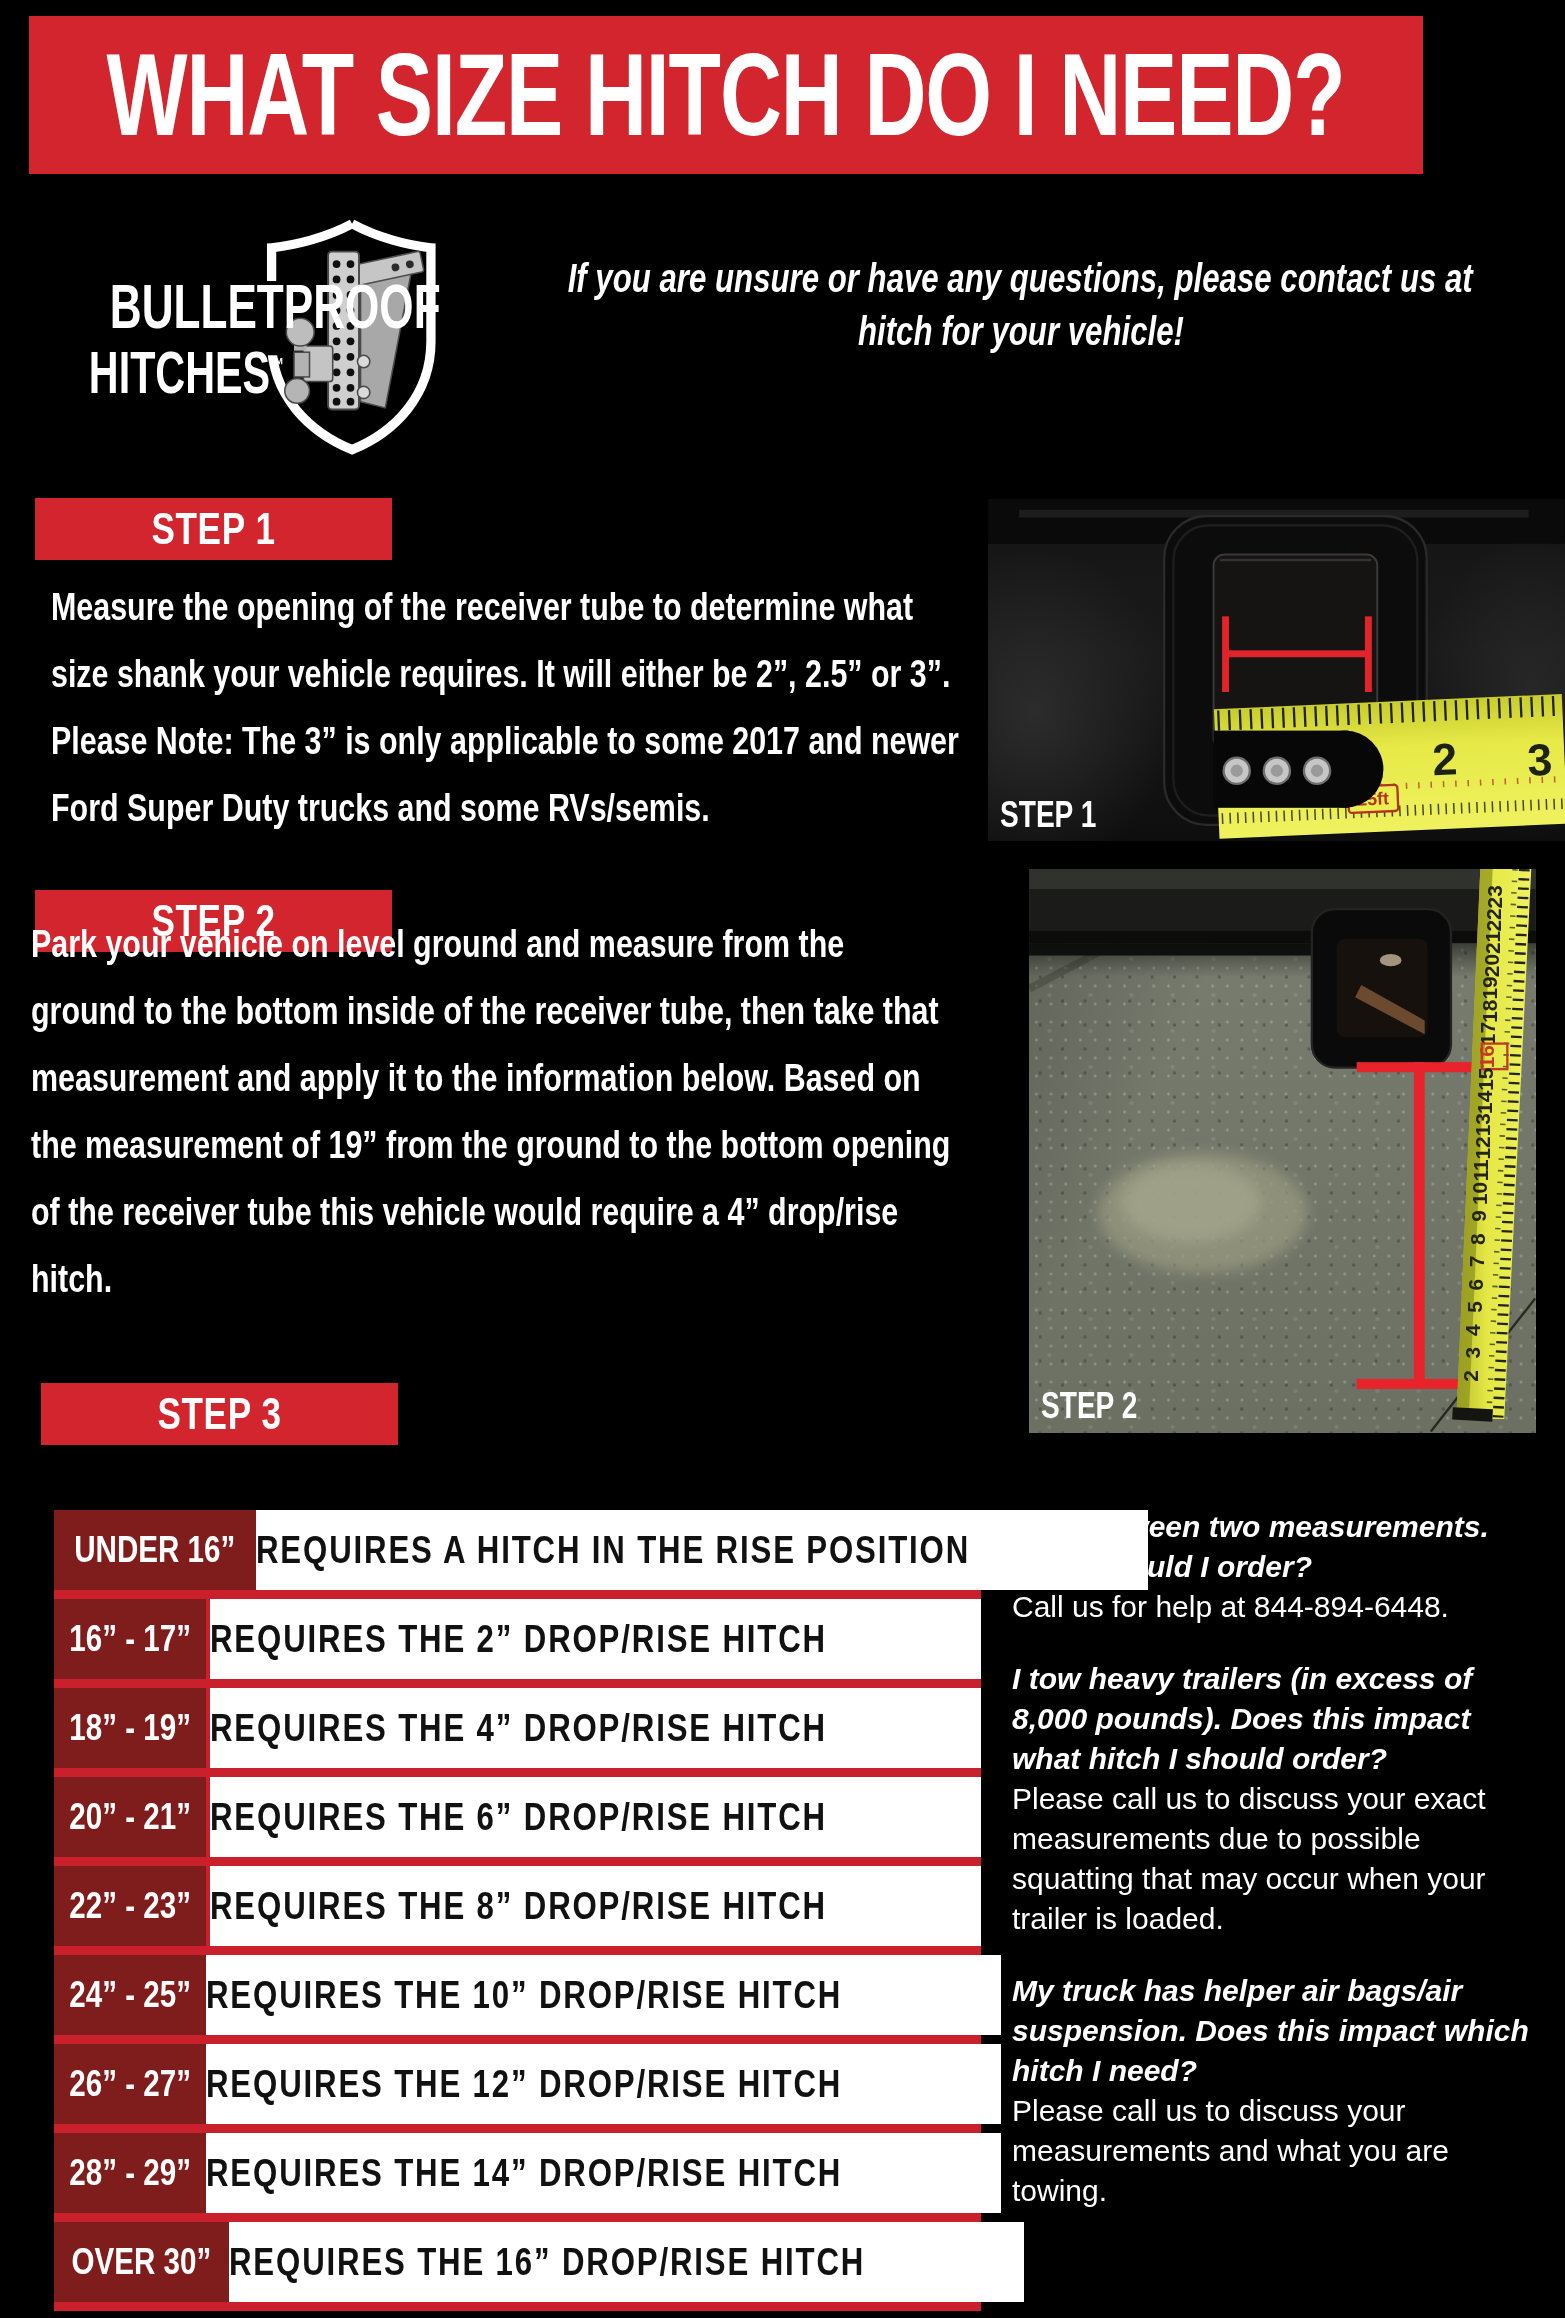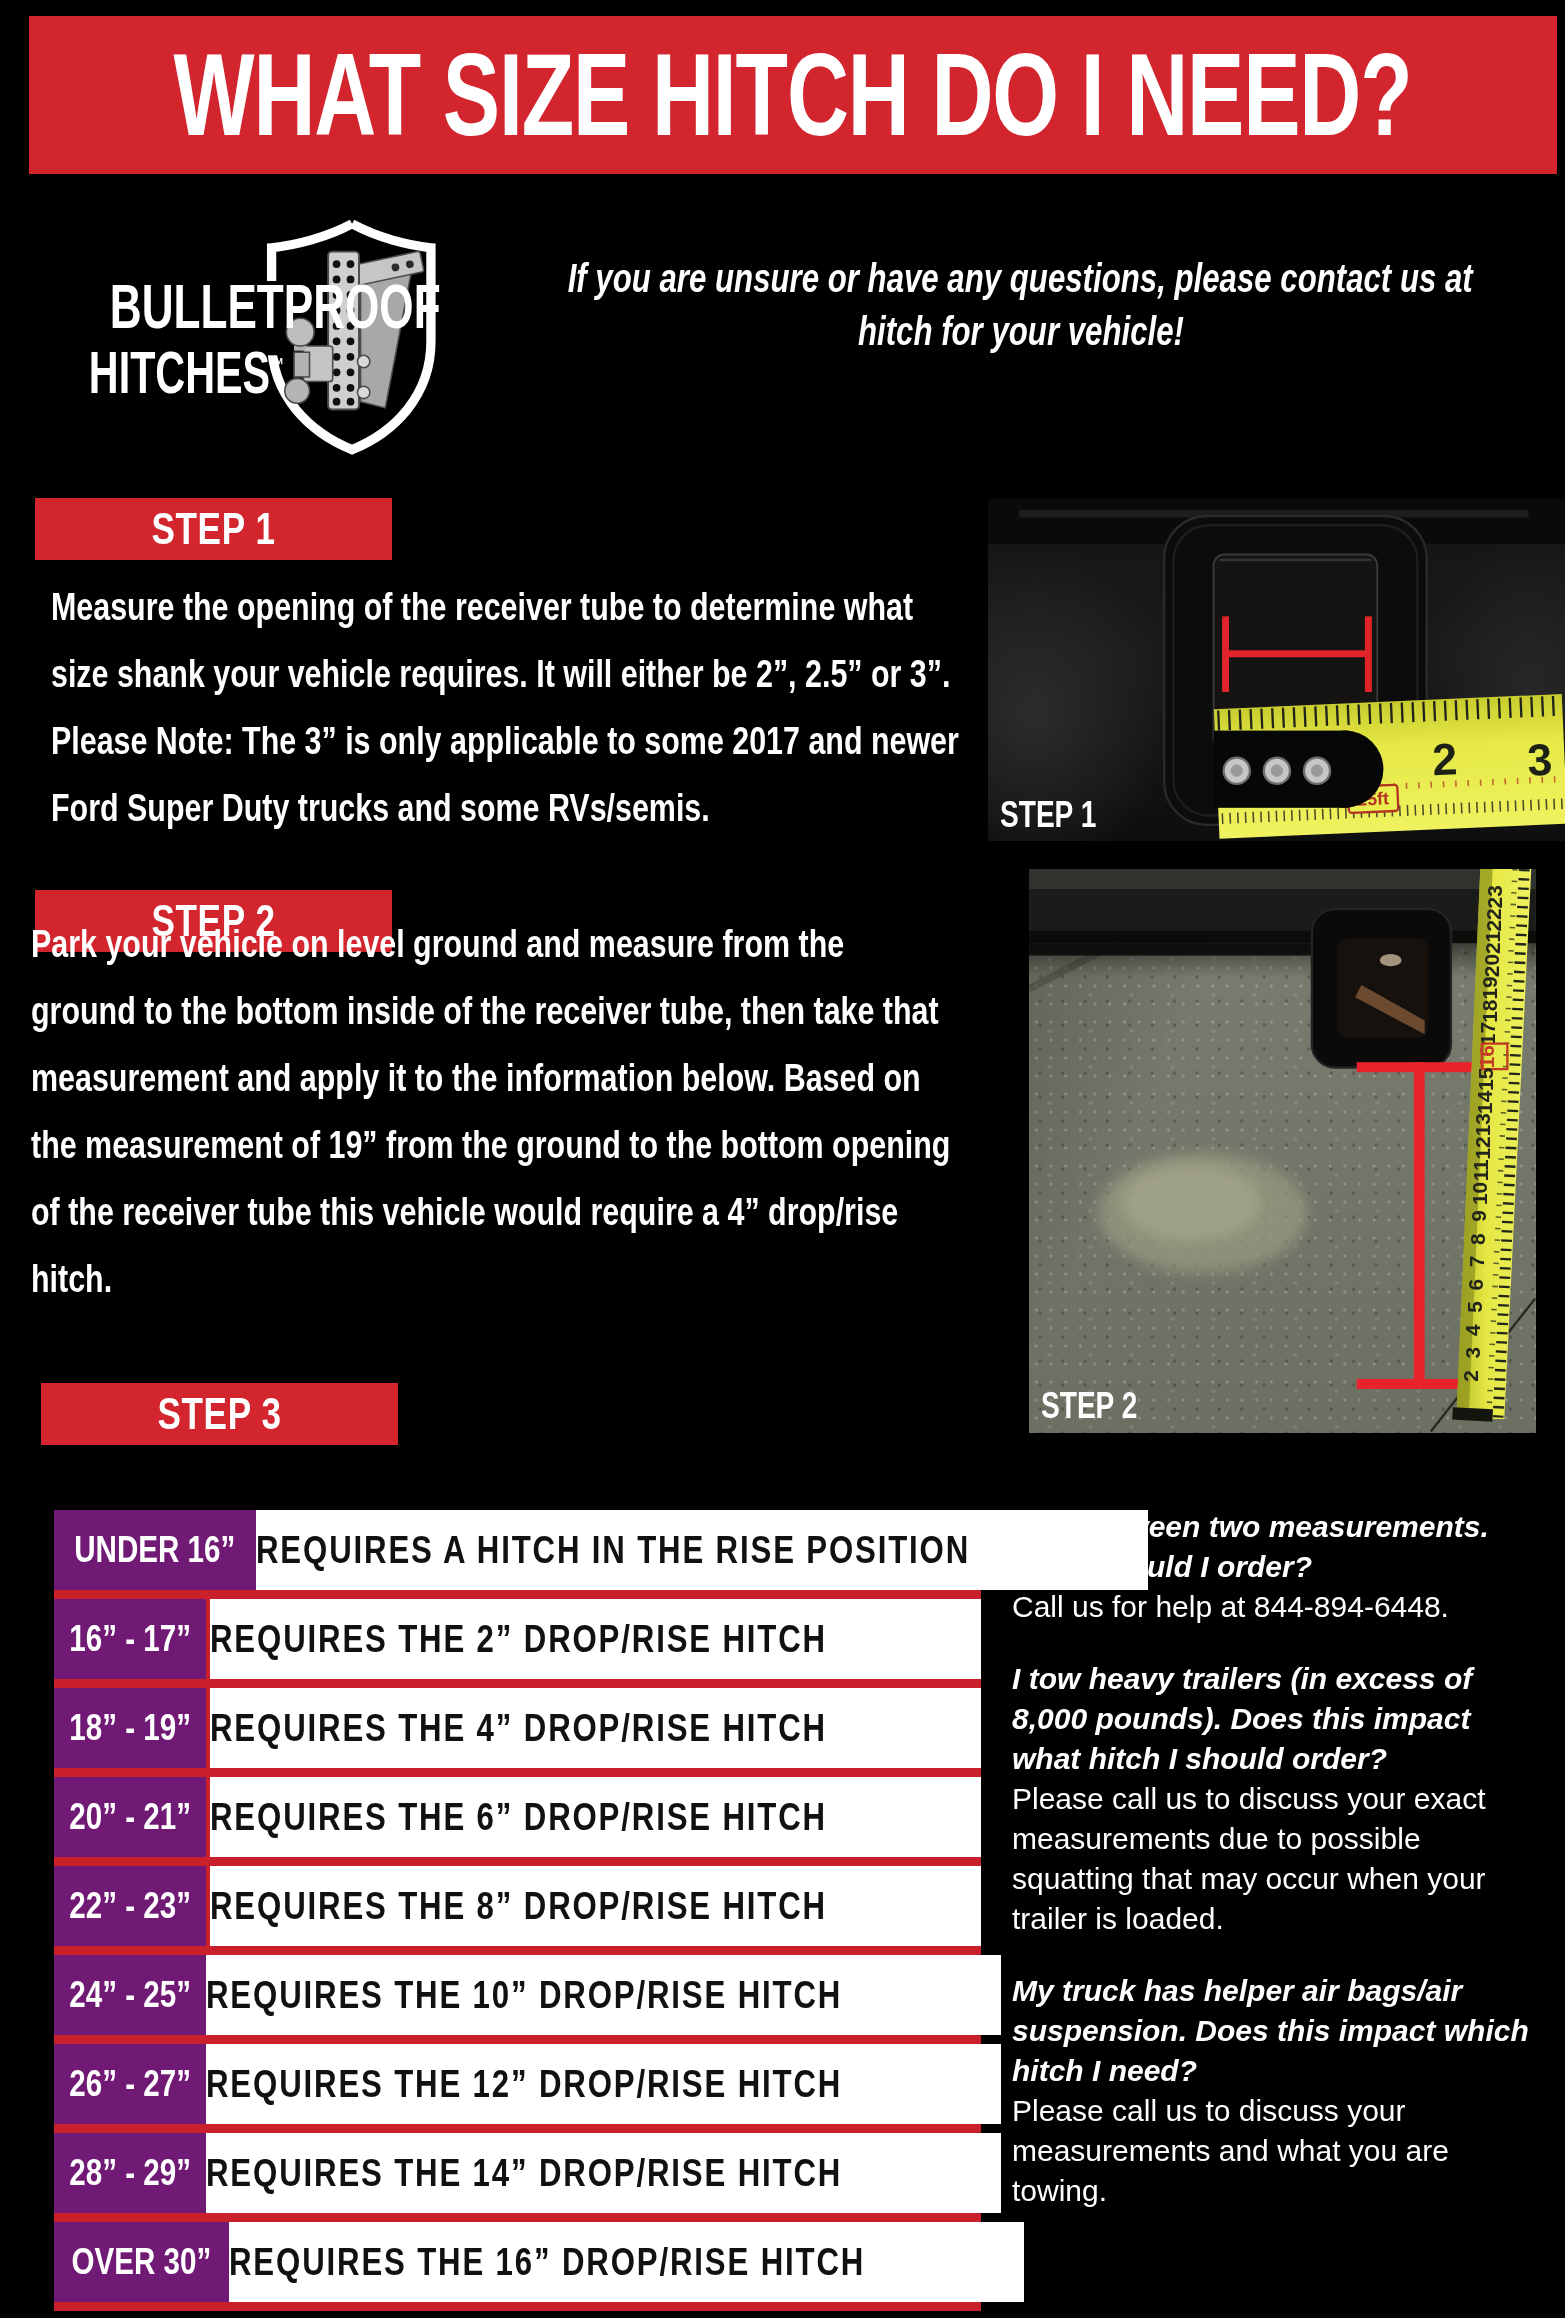--- a/index.html
+++ b/index.html
@@ -12,21 +12,21 @@
   .page{
     position:relative;width:1565px;height:2319px;background:var(--page-black);
     overflow:hidden;font-family:"Liberation Sans",sans-serif;color:#fff;
   }
   .abs{position:absolute;}
   
   .cond{display:inline-block;white-space:nowrap;transform:scaleX(var(--sx,.78));transform-origin:var(--ox,50%) 50%;}
   .flexc{display:flex;align-items:center;justify-content:center;}
 
   
-  .header-banner{left:29px;top:15.5px;width:1528px;height:158px;background:var(--brand-red);}
+  .header-banner{left:29px;top:15.5px;width:1394px;height:158px;background:var(--brand-red);}
   .header-title{font-size:116px;font-weight:bold;letter-spacing:-1.5px;--sx:.74;}
 
   
   .brand-wordmark{left:39px;top:275px;width:294px;text-align:center;line-height:1;}
   .brand-line1{font-size:63px;font-weight:bold;--sx:.70;}
   .brand-line2{font-size:59px;font-weight:bold;--sx:.70;margin-top:6.2px;}
   .brand-tm{font-size:20px;vertical-align:super;}
 
   
   .intro{left:495px;top:252px;width:1051px;font-style:italic;}
@@ -58,21 +58,21 @@
       radial-gradient(rgba(30,33,26,.32) 1.2px, transparent 2px),
       radial-gradient(rgba(255,255,255,.10) 1.5px, transparent 2.8px),
       linear-gradient(115deg, rgba(0,0,0,.22) 0%, transparent 30%),
       linear-gradient(#7a7e71,#6c7063);
     background-size:14.7px 18px,22.4px 24px,41px 36px,100% 100%,100% 100%;
   }
 
   
   .size-table{left:54px;top:1510px;width:927px;}
   .size-row{display:flex;height:80px;border-bottom:9.3px solid #c9202b;}
-  .size-cell-range{width:228px;background:#701a75;display:flex;align-items:center;justify-content:center;}
+  .size-cell-range{width:228px;background:#7f1d1d;display:flex;align-items:center;justify-content:center;}
   .size-sep{width:12.4px;background:#c9202b;}
   .size-cell-req{flex:1;background:#fff;display:flex;align-items:center;}
   .size-cell-range span{font-size:37px;font-weight:bold;color:#fff;--sx:.80;}
   .size-cell-req span{font-size:39px;font-weight:bold;color:#111;--sx:.80;--ox:0;letter-spacing:2.3px;}
 
   
   .faq{left:1012px;top:1507px;width:564px;}
   .faq-block{margin-bottom:32px;}
   .faq .line{min-height:40px;display:flex;align-items:center;font-size:30px;line-height:40px;white-space:nowrap;}
   .faq .q{font-weight:bold;font-style:italic;}

